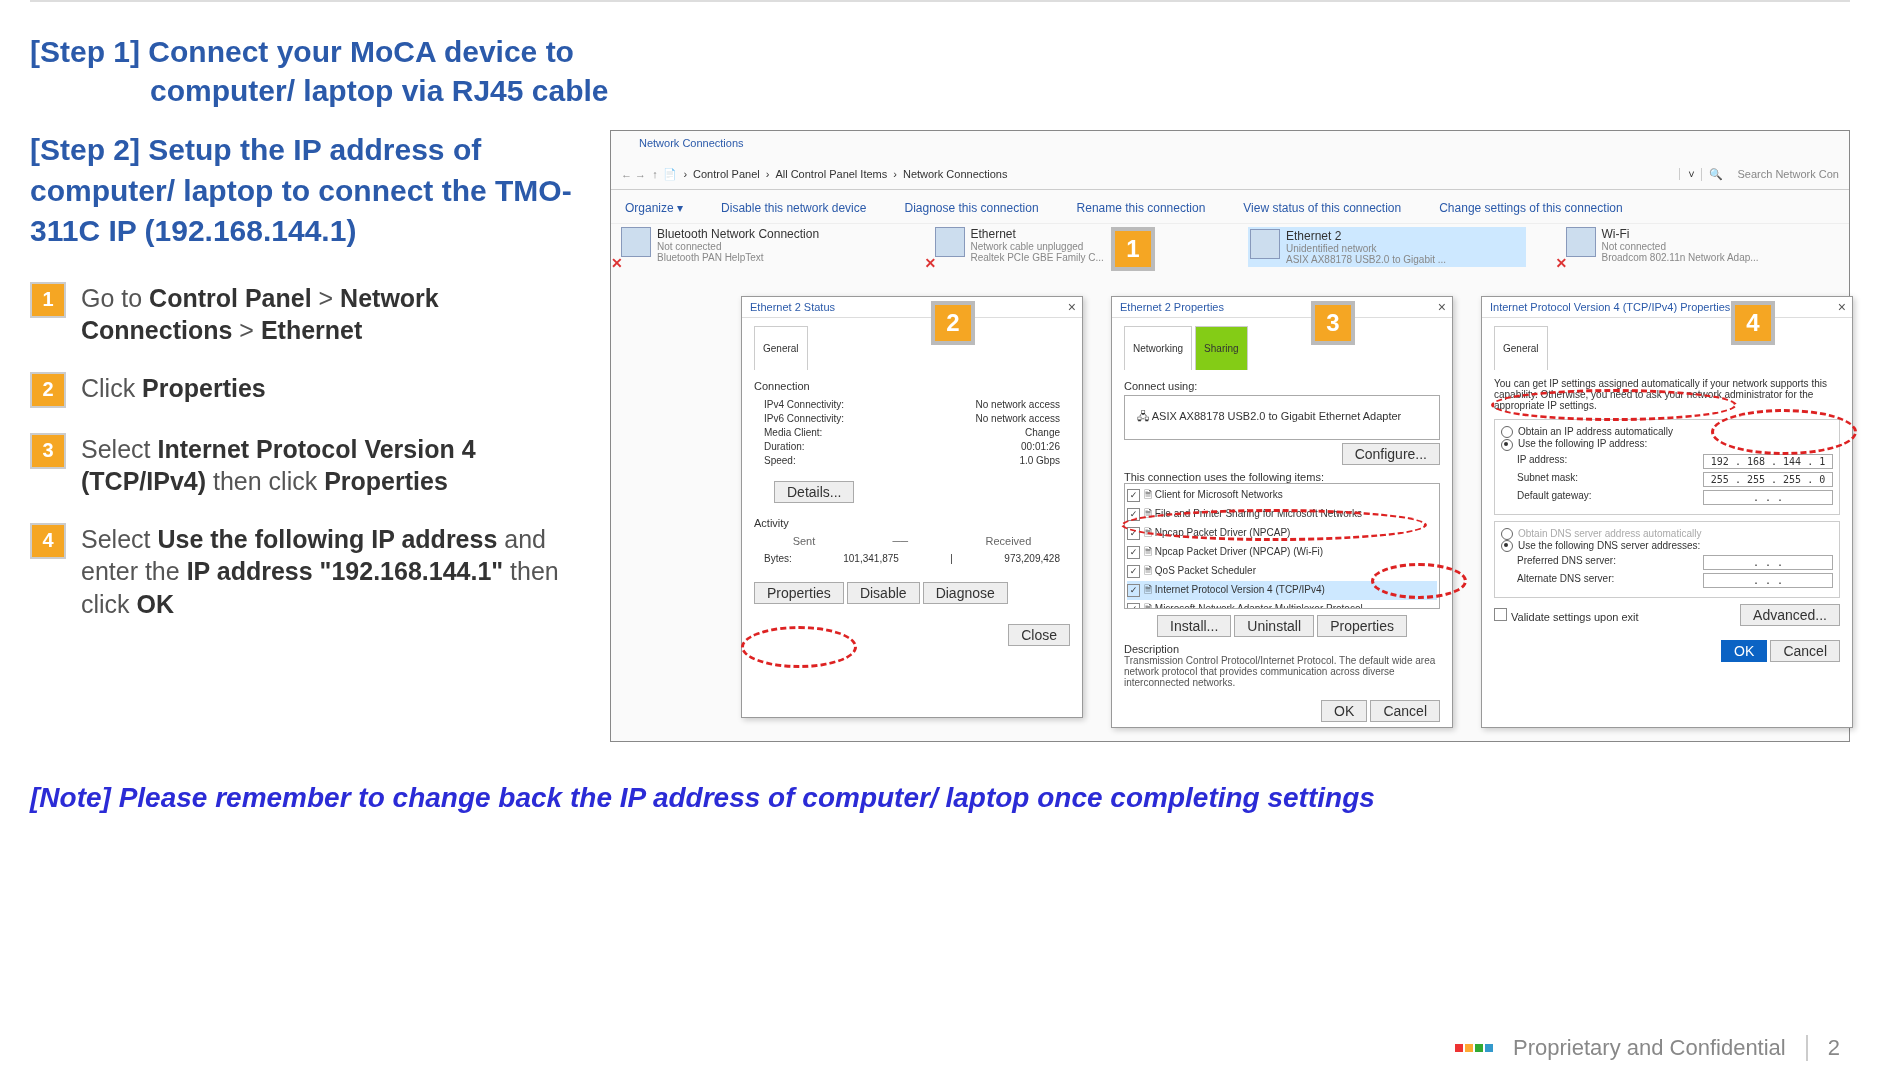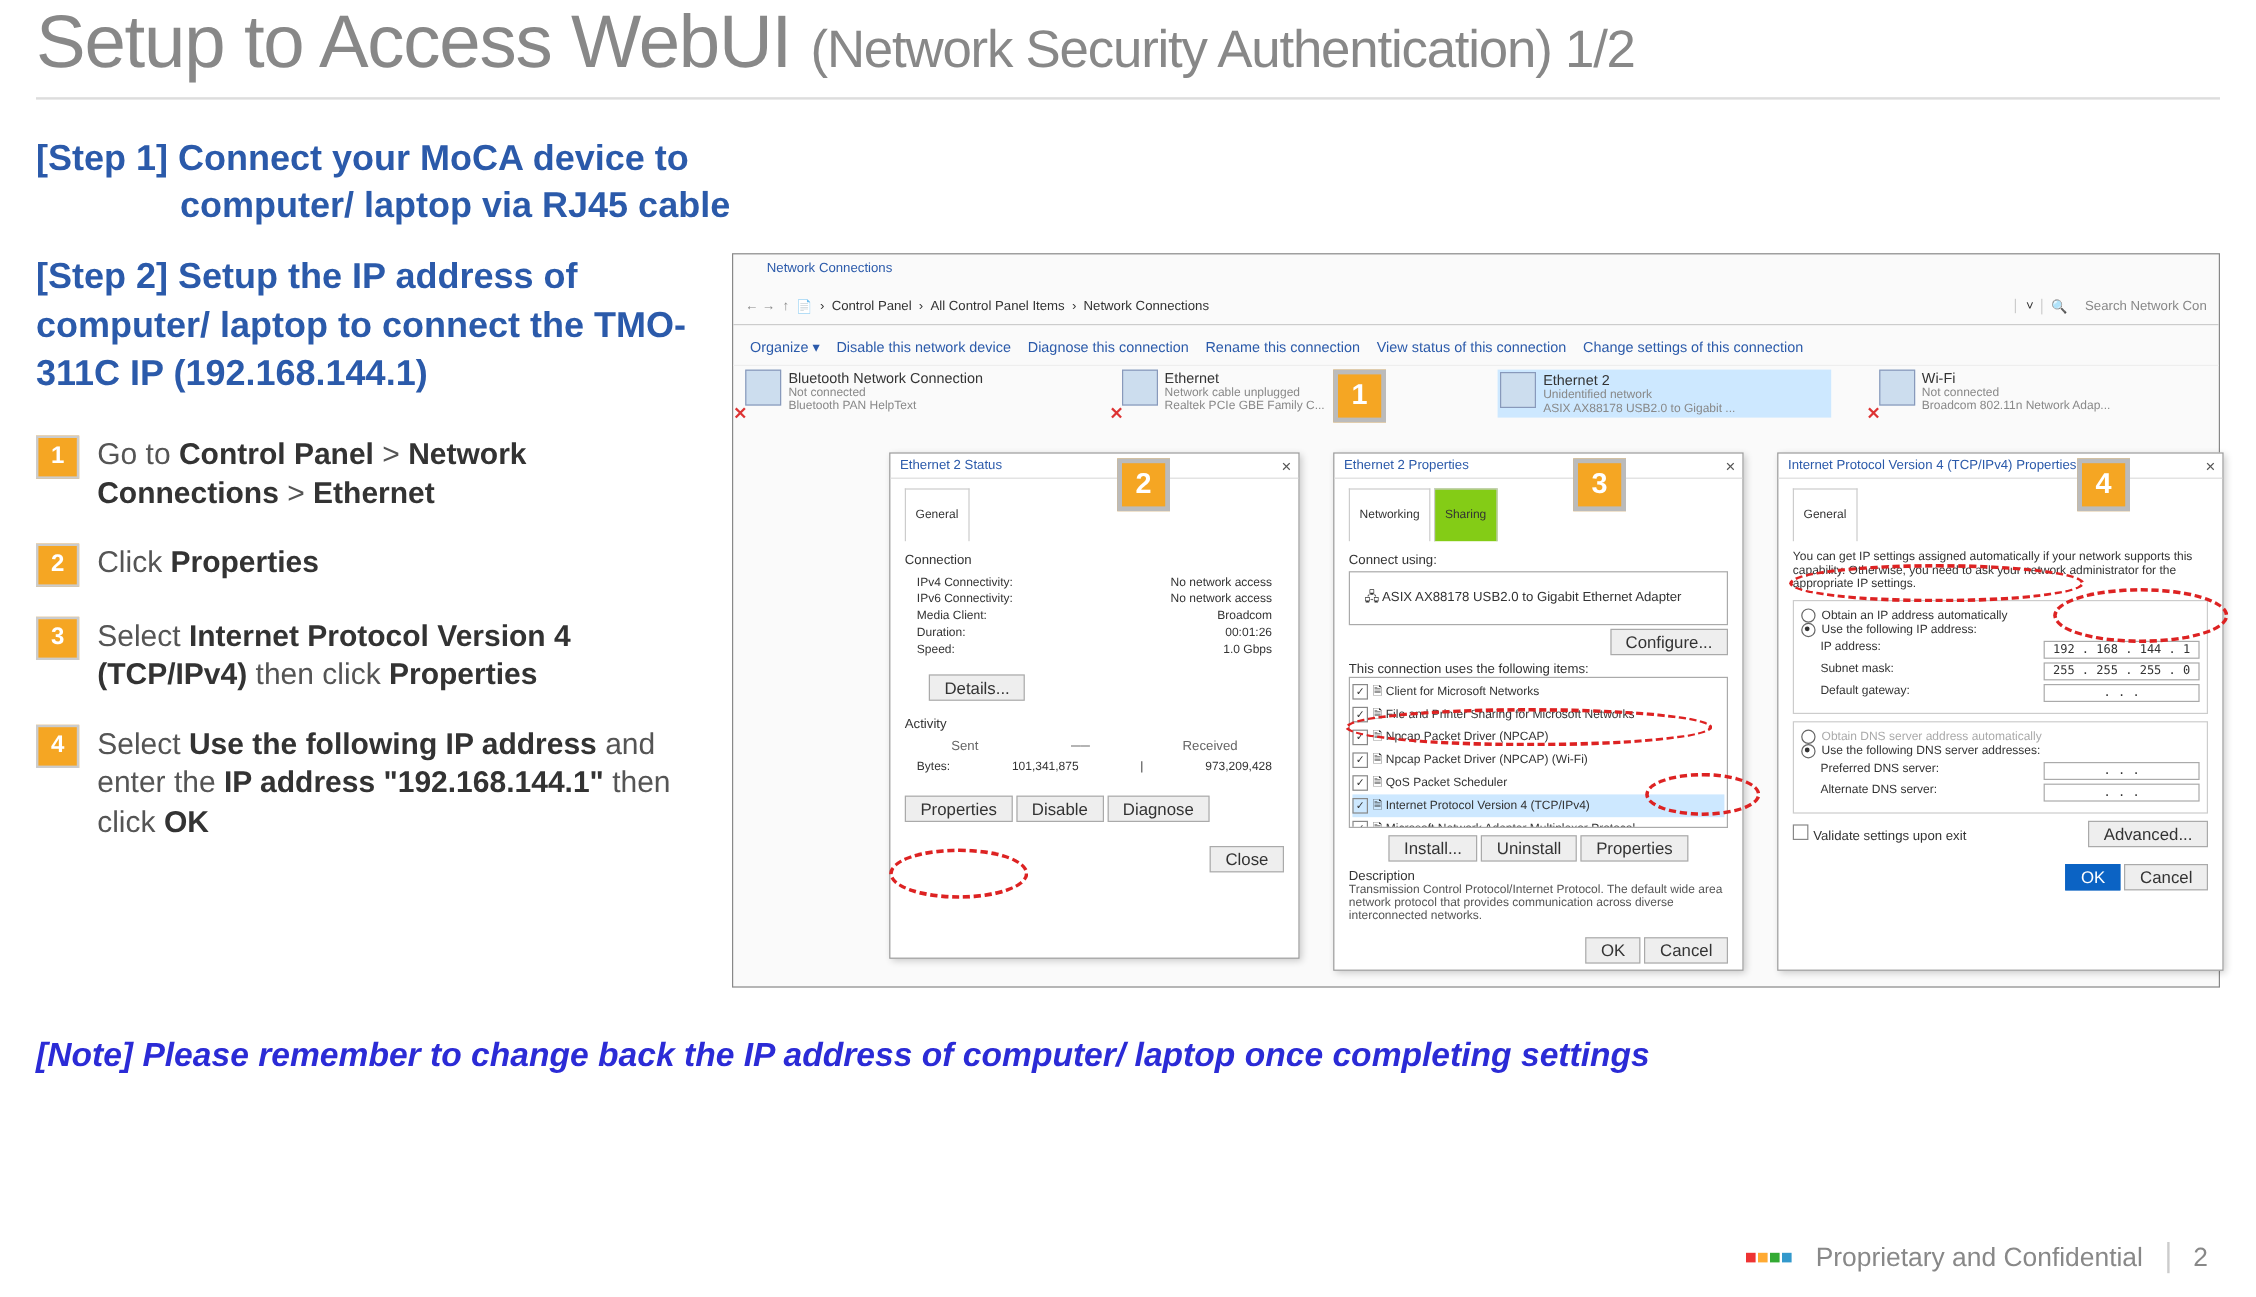--- a/index.html
+++ b/index.html
@@ -16,21 +16,21 @@
 .step2-head{color:#2b5aaa;font-size:30px;font-weight:bold;line-height:1.35;margin-bottom:30px}
 .num-item{display:flex;gap:15px;margin-bottom:25px;align-items:flex-start}
 .num-box{width:32px;height:32px;background:#f5a623;border:2px solid #ccc;color:#fff;font-weight:bold;display:flex;align-items:center;justify-content:center;font-size:20px;flex-shrink:0}
 .num-text{font-size:25px;color:#555;line-height:1.3}
 .num-text b{color:#333}
 .screens{flex:1;border:1px solid #888;position:relative;height:610px;background:#fafafa;font-size:11px;color:#333}
 .bc-title{position:absolute;top:0;left:6px;color:#2b5aaa;font-size:11px}
 .bc-path{position:absolute;top:28px;left:0;right:0;height:30px;border-bottom:1px solid #ccc;display:flex;align-items:center;gap:6px;padding:0 10px}
 .bc-path .seg{color:#333}
 .bc-search{position:absolute;right:10px;top:32px;color:#888}
-.org-bar{position:absolute;top:62px;left:0;right:0;height:30px;border-bottom:1px solid #eee;display:flex;align-items:center;gap:14px;padding:0 14px;color:#2b5aaa;font-size:12px}
+.org-bar{position:absolute;top:62px;left:0;right:0;height:30px;border-bottom:1px solid #eee;display:flex;align-items:center;gap:38px;padding:0 14px;color:#2b5aaa;font-size:12px}
 .adapters{position:absolute;top:96px;left:10px;right:10px;display:flex;gap:40px}
 .adapter{display:flex;gap:6px;width:280px}
 .adp-ic{width:28px;height:28px;background:#cde;border:1px solid #89b;flex-shrink:0;position:relative}
 .adp-x{position:absolute;left:-10px;bottom:-4px;color:#d33;font-weight:bold;font-size:14px}
 .adp-txt .nm{font-size:12px}
 .adp-txt .st{color:#888;font-size:10px}
 .adapter.sel{background:#cde8ff;padding:2px}
 .callout{position:absolute;width:36px;height:36px;background:#f5a623;border:4px solid #bbb;color:#fff;font-weight:bold;font-size:24px;display:flex;align-items:center;justify-content:center;z-index:50}
 .win{position:absolute;background:#fff;border:1px solid #999;box-shadow:2px 2px 6px rgba(0,0,0,.2);font-size:11px}
 .win-title{padding:4px 8px;border-bottom:1px solid #ddd;color:#2b5aaa}
@@ -51,23 +51,20 @@
 .radio{display:inline-block;width:10px;height:10px;border:1px solid #666;border-radius:50%;margin-right:5px;vertical-align:middle;position:relative}
 .radio.on::after{content:"";position:absolute;left:2px;top:2px;width:4px;height:4px;background:#333;border-radius:50%}
 .ipinput{border:1px solid #aaa;padding:1px 4px;width:120px;font-family:monospace;font-size:10px;display:inline-block;text-align:center}
 .listrow{padding:1px 0;font-size:10px;display:flex;align-items:center}
 .listrow.hl{background:#cde8ff}
 </style>
 </head>
 <body>
 
 <div class="page">
-  <h1 class="title">
-    <span>Setup to Access WebUI </span><span class="sub">(Network Security Authentication) 1/2</span>
-  </h1>
   <div class="hr"></div>
 
   <div class="step1-row">
     <div class="step-head">
       <span>[Step 1] Connect your MoCA device to</span>
       <span class="indent">computer/ laptop via RJ45 cable</span>
     </div>
   </div>
 
   <div class="body-row">
@@ -173,21 +170,21 @@
               <div class="field-row">
                 <span>IPv4 Connectivity:</span>
                 <span>No network access</span>
               </div>
               <div class="field-row">
                 <span>IPv6 Connectivity:</span>
                 <span>No network access</span>
               </div>
               <div class="field-row">
                 <span>Media Client:</span>
-                <span>Broadcom</span>
+                <span>Change</span>
               </div>
               <div class="field-row">
                 <span>Duration:</span>
                 <span>00:01:26</span>
               </div>
               <div class="field-row">
                 <span>Speed:</span>
                 <span>1.0 Gbps</span>
               </div>
             </div>

